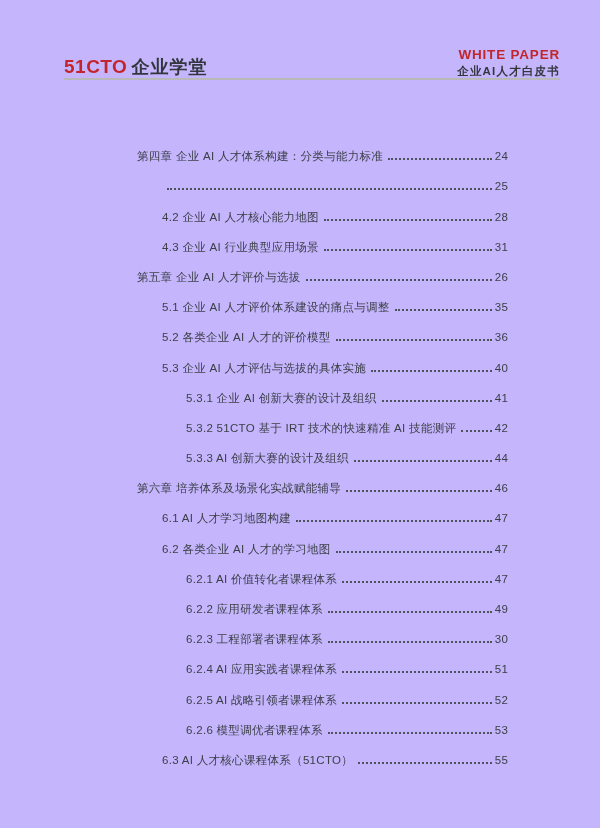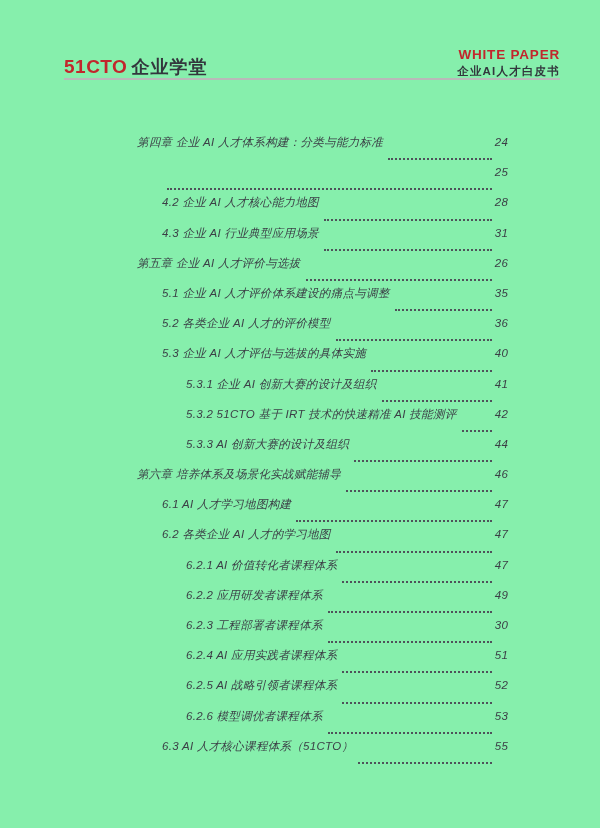--- a/index.html
+++ b/index.html
@@ -1,21 +1,21 @@
 <!DOCTYPE html>
 <html><head>
 <meta charset="utf-8">
 <style>
   html, body { margin: 0; padding: 0; background: #ffffff; }
   body { font-family: "Liberation Sans", "DejaVu Sans", sans-serif; }
   .page {
     position: relative;
     width: 600px;
     height: 828px;
-    background: #86efac;
+    background: #c4b5fd;
     overflow: hidden;
   }
 
   
   .header {
     position: absolute;
     left: 64px;
     right: 40px;
     top: 48px;
     display: flex;
@@ -69,26 +69,26 @@
 
   
   .toc {
     position: absolute;
     left: 137px;
     top: 134px;
     width: 371px;
   }
   .toc-row {
     display: flex;
+    align-items: flex-end;
     height: 30.2px;
     color: #3b3f46;
     font-size: 11.5px;
     line-height: 16px;
     white-space: nowrap;
-    font-style: italic;
   }
   .toc-row.lvl1 { padding-left: 0; }
   .toc-row.lvl2 { padding-left: 25px; }
   .toc-row.lvl3 { padding-left: 49px; }
   .toc-label {
     flex: 0 0 auto;
     letter-spacing: 0.3px;
   }
   .toc-leader {
     flex: 1 1 auto;

